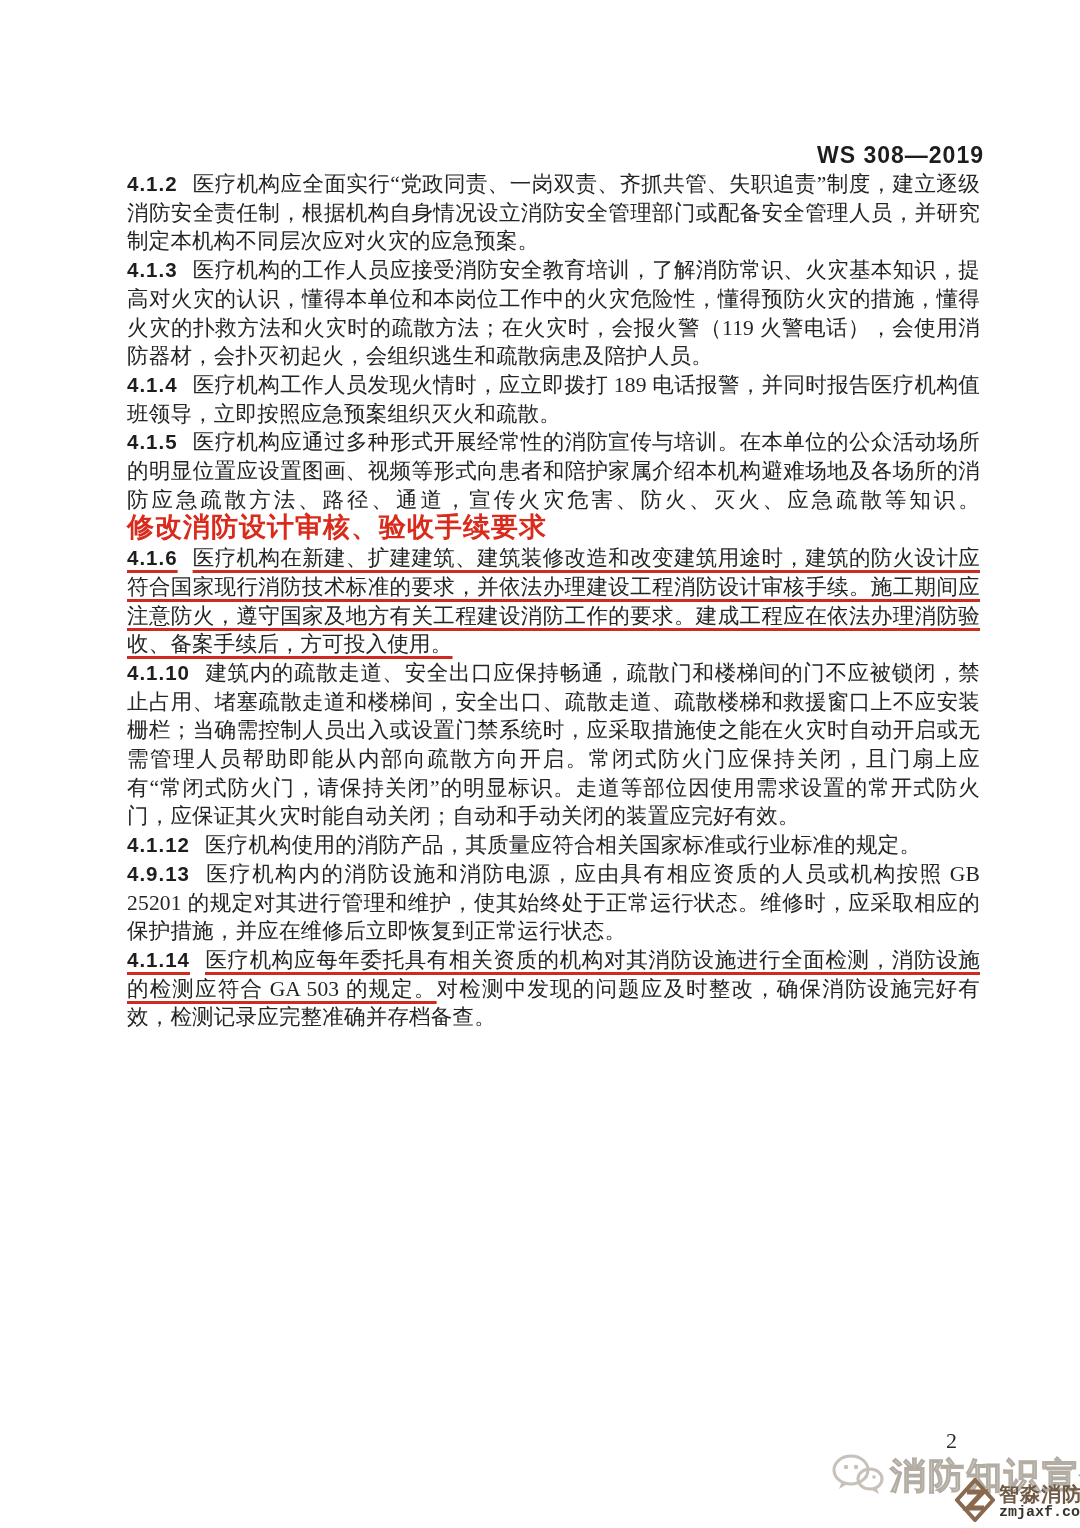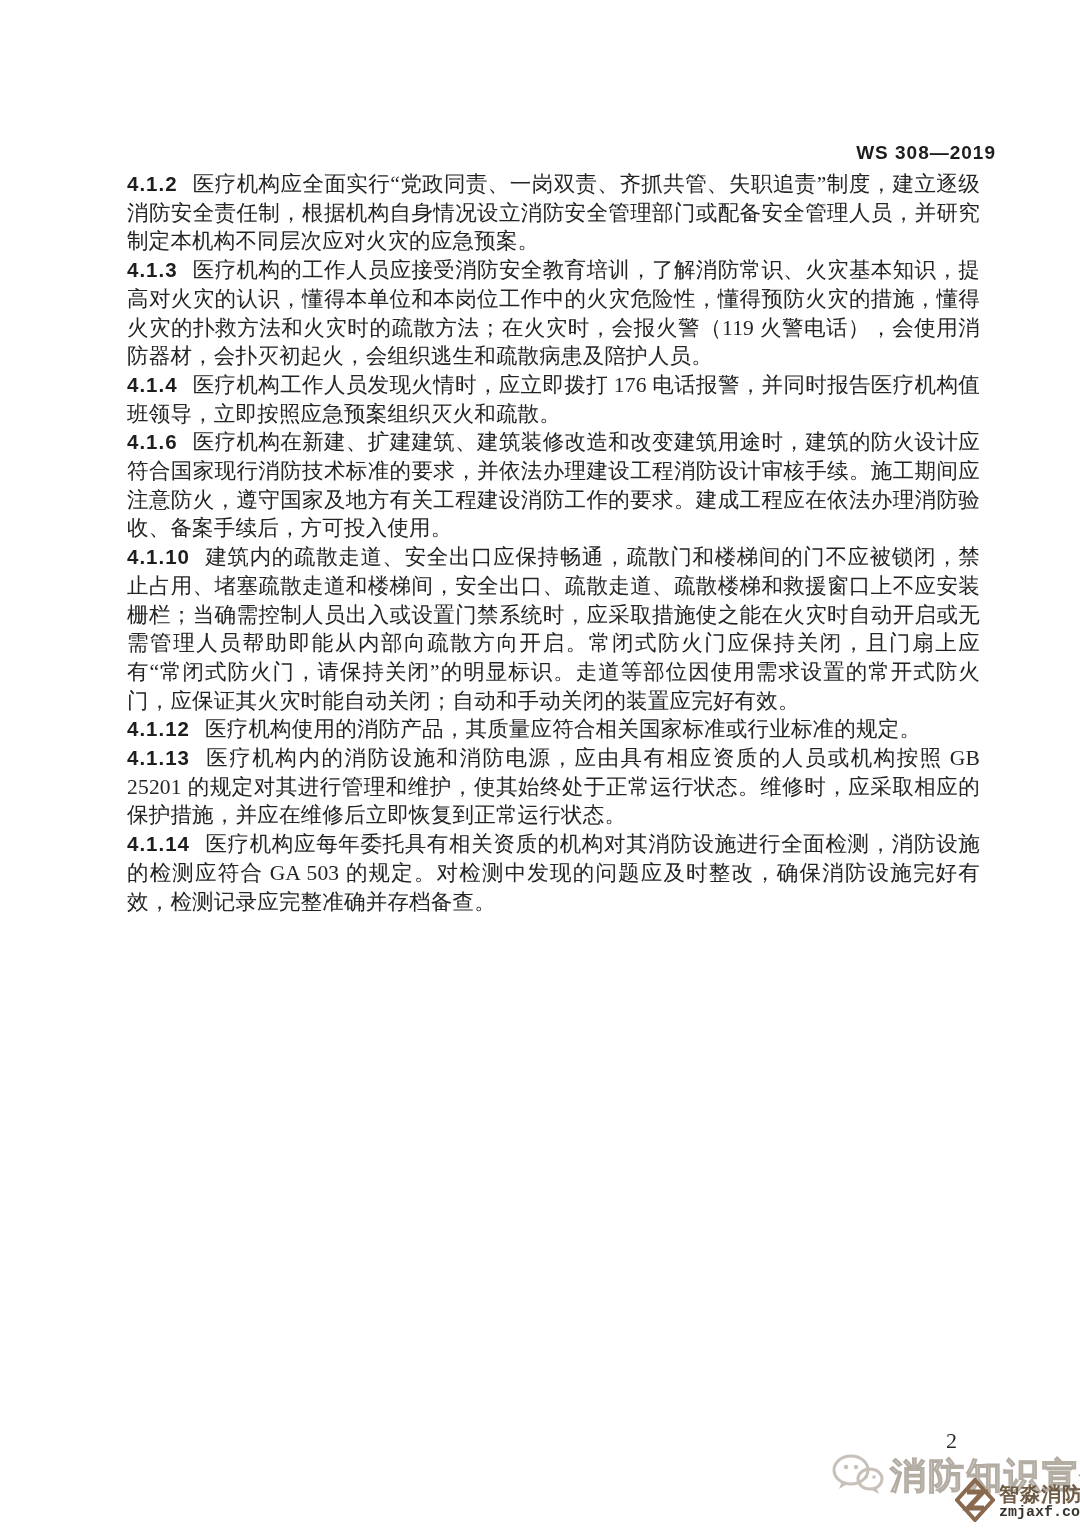--- a/index.html
+++ b/index.html
@@ -6,40 +6,41 @@
   .page{
     position:relative;
     width:1080px;height:1528px;
     margin:0 auto;
     background:#ffffff;
     font-family:"Liberation Serif","DejaVu Serif",serif;
     color:#222222;
     overflow:hidden;
   }
   .header-code{
-    position:absolute;top:142px;right:84px;
+    position:absolute;top:142px;right:96px;
     font-family:"Liberation Sans","DejaVu Sans",sans-serif;
-    font-weight:600;font-size:19px;letter-spacing:1px;color:#1d1d1d;
+    font-weight:600;font-size:23px;letter-spacing:1px;color:#1d1d1d;
   }
   .content{
     position:absolute;left:127px;top:170px;width:853px;
   }
   p.para{
     margin:0;padding:0;
     font-size:21.5px;line-height:28.7px;
     text-align:justify;
     color:#242424;
     letter-spacing:0.2px;
   }
   .num{
     font-family:"Liberation Sans","DejaVu Sans",sans-serif;
     font-weight:700;font-size:20.5px;color:#1e1e1e;
     margin-right:15px;letter-spacing:1px;
   }
   .redline{
+    text-decoration:underline;
     text-decoration-color:#cf2b20;
     text-decoration-thickness:3px;
     text-underline-offset:5px;
   }
   .annotation{
     color:#d92a1c;
     font-weight:700;
     font-size:27px;
     line-height:1;
     letter-spacing:1px;
@@ -79,25 +80,26 @@
 <body>
 
 <div class="page">
 
   <div class="header-code">WS 308—2019</div>
 
   <div class="content">
 
     <p class="para"><span class="num">4.1.2</span><span>医疗机构应全面实行“党政同责、一岗双责、齐抓共管、失职追责”制度，建立逐级消防安全责任制，根据机构自身情况设立消防安全管理部门或配备安全管理人员，并研究制定本机构不同层次应对火灾的应急预案。</span></p>
       <p class="para"><span class="num">4.1.3</span><span>医疗机构的工作人员应接受消防安全教育培训，了解消防常识、火灾基本知识，提高对火灾的认识，懂得本单位和本岗位工作中的火灾危险性，懂得预防火灾的措施，懂得火灾的扑救方法和火灾时的疏散方法；在火灾时，会报火警（119 火警电话），会使用消防器材，会扑灭初起火，会组织逃生和疏散病患及陪护人员。</span></p>
-      <p class="para"><span class="num">4.1.4</span><span>医疗机构工作人员发现火情时，应立即拨打 176 电话报警，并同时报告医疗机构值班领导，立即按照应急预案组织灭火和疏散。</span></p>
+      <p class="para"><span class="num">4.1.4</span><span>医疗机构工作人员发现火情时，应立即拨打 189 电话报警，并同时报告医疗机构值班领导，立即按照应急预案组织灭火和疏散。</span></p>
+      <p class="para"><span class="num">4.1.5</span><span>医疗机构应通过多种形式开展经常性的消防宣传与培训。在本单位的公众活动场所的明显位置应设置图画、视频等形式向患者和陪护家属介绍本机构避难场地及各场所的消防应急疏散方法、路径、通道，宣传火灾危害、防火、灭火、应急疏散等知识。</span><span class="annotation">修改消防设计审核、验收手续要求</span></p>
       <p class="para"><span class="num redline">4.1.6</span><span class="redline">医疗机构在新建、扩建建筑、建筑装修改造和改变建筑用途时，建筑的防火设计应符合国家现行消防技术标准的要求，并依法办理建设工程消防设计审核手续。施工期间应注意防火，遵守国家及地方有关工程建设消防工作的要求。建成工程应在依法办理消防验收、备案手续后，方可投入使用。</span></p>
       <p class="para"><span class="num">4.1.10</span><span>建筑内的疏散走道、安全出口应保持畅通，疏散门和楼梯间的门不应被锁闭，禁止占用、堵塞疏散走道和楼梯间，安全出口、疏散走道、疏散楼梯和救援窗口上不应安装栅栏；当确需控制人员出入或设置门禁系统时，应采取措施使之能在火灾时自动开启或无需管理人员帮助即能从内部向疏散方向开启。常闭式防火门应保持关闭，且门扇上应有“常闭式防火门，请保持关闭”的明显标识。走道等部位因使用需求设置的常开式防火门，应保证其火灾时能自动关闭；自动和手动关闭的装置应完好有效。</span></p>
       <p class="para"><span class="num">4.1.12</span><span>医疗机构使用的消防产品，其质量应符合相关国家标准或行业标准的规定。</span></p>
-      <p class="para"><span class="num">4.1.13</span><span>医疗机构内的消防设施和消防电源，应由具有相应资质的人员或机构按照 GB 25201 的规定对其进行管理和维护，使其始终处于正常运行状态。维修时，应采取相应的保护措施，并应在维修后立即恢复到正常运行状态。</span></p>
+      <p class="para"><span class="num">4.9.13</span><span>医疗机构内的消防设施和消防电源，应由具有相应资质的人员或机构按照 GB 25201 的规定对其进行管理和维护，使其始终处于正常运行状态。维修时，应采取相应的保护措施，并应在维修后立即恢复到正常运行状态。</span></p>
       <p class="para"><span class="num redline">4.1.14</span><span class="redline">医疗机构应每年委托具有相关资质的机构对其消防设施进行全面检测，消防设施的检测应符合 GA 503 的规定。</span><span>对检测中发现的问题应及时整改，确保消防设施完好有效，检测记录应完整准确并存档备查。</span></p>
   </div>
 
   <div class="page-number">2</div>
 
   <div class="watermark">
     <span style="display:inline-block;">
       <svg width="52" height="44" viewBox="0 0 52 44">
         <ellipse cx="19" cy="17" rx="17" ry="14" fill="none" stroke="#c7c1b9" stroke-width="3"></ellipse>
         <path d="M10 28 L7 36 L17 30 Z" fill="#c7c1b9"></path>

